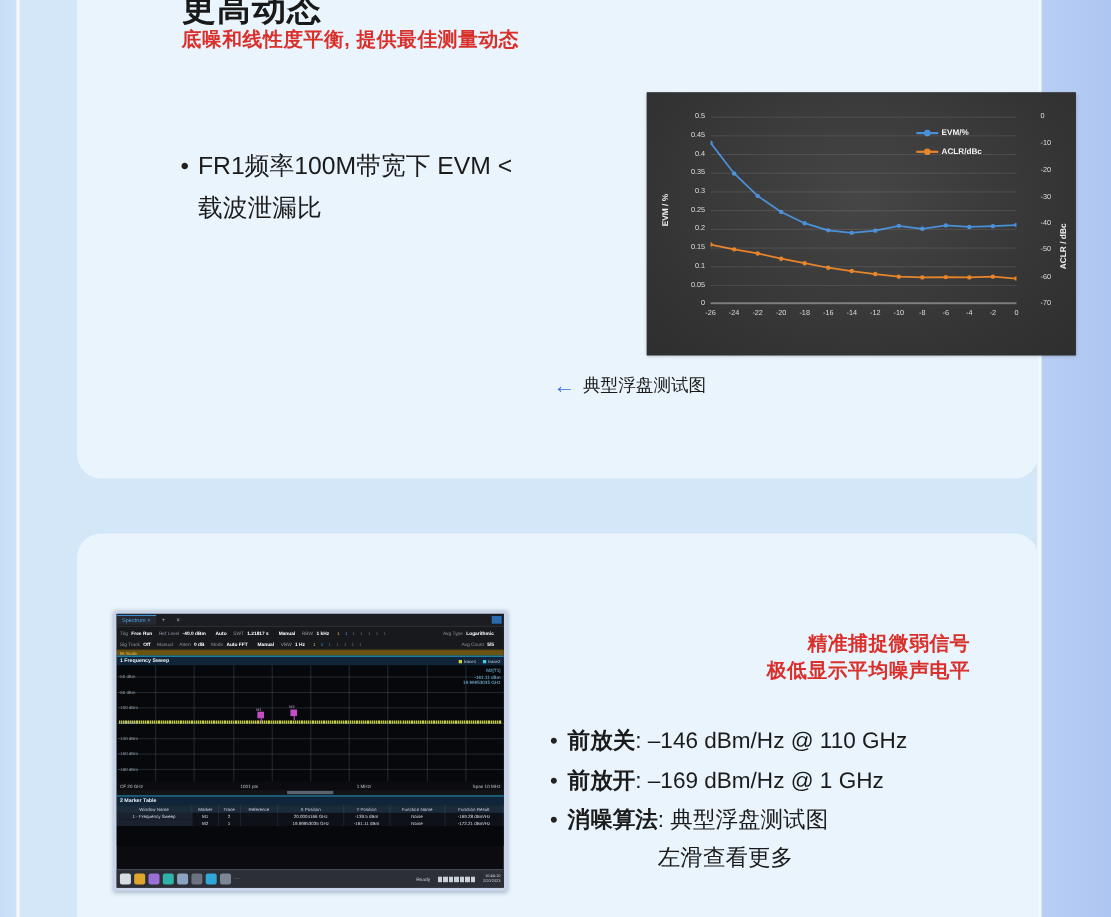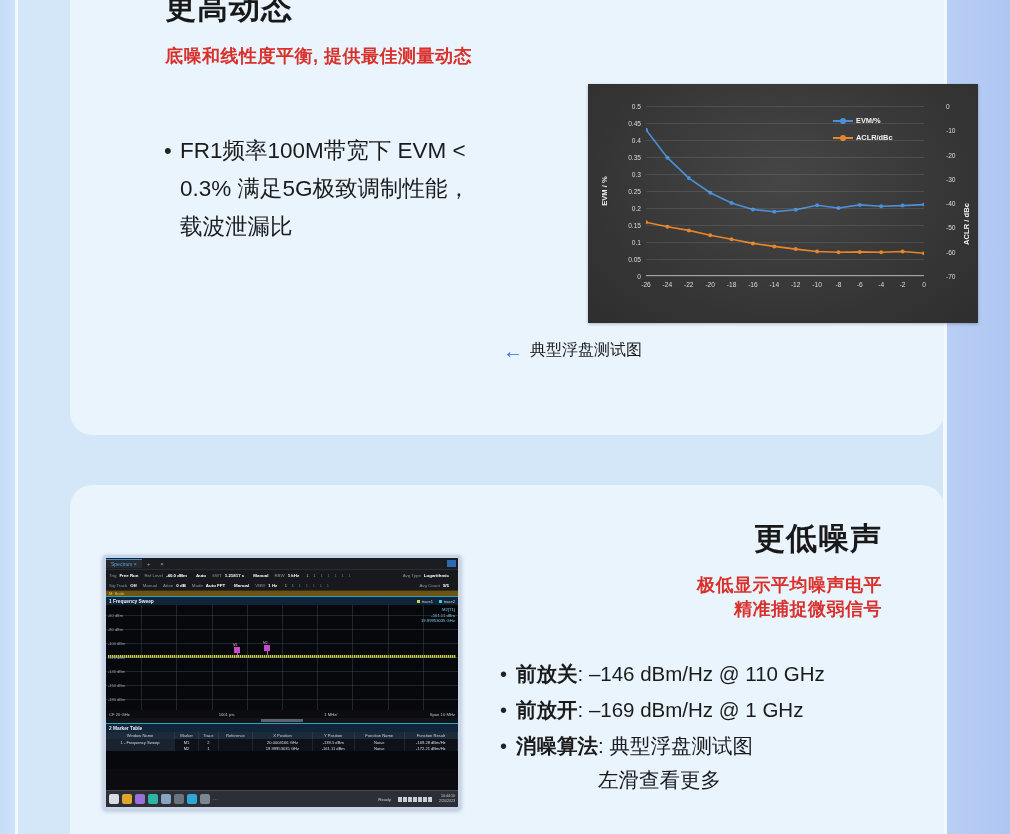--- a/index.html
+++ b/index.html
@@ -26,21 +26,21 @@
     font-size:31px;font-weight:bold;color:#191919;letter-spacing:1px;
     line-height:1.15;
   }
   .h2{
     font-size:18px;font-weight:bold;color:#d9302c;letter-spacing:.5px;
     line-height:1.35;
   }
 
   
   #c1-title{position:absolute;left:95px;top:18px;}
-  #c1-sub{position:absolute;left:95px;top:72px;}
+  #c1-sub{position:absolute;left:95px;top:52px;}
   #c1-bullet{position:absolute;left:94px;top:160px;width:380px;}
   .bullet-row{display:flex;align-items:flex-start;}
   .dot{width:16px;flex:0 0 16px;font-size:22px;line-height:38px;color:#222;text-align:left;}
   .btext{font-size:22.5px;line-height:38px;color:#1b1b1b;}
   #c1-more{position:absolute;left:433px;top:368px;font-size:16px;color:#1b1b1b;display:flex;align-items:center;gap:7px;}
   .arrow-left{color:#2f6fe0;font-size:20px;line-height:20px;font-weight:bold;}
 
   
   #chart-wrap{position:absolute;left:518px;top:112px;width:390px;height:239px;
     background:#3a3a3a;
@@ -137,21 +137,20 @@
 <div class="card" id="card-dynamic">
 
   <div class="h1" id="c1-title">更高动态</div>
   <div class="h2" id="c1-sub">底噪和线性度平衡, 提供最佳测量动态</div>
 
   <div id="c1-bullet">
     <div class="bullet-row">
       <div class="dot">•</div>
       <div>
         <div class="btext">FR1频率100M带宽下 EVM &lt;</div>
-        <div class="btext">0.3% 满足5G极致调制性能，</div>
         <div class="btext">载波泄漏比</div>
       </div>
     </div>
   </div>
 
   <div id="c1-more">
     <span class="arrow-left">←</span>
     <span>典型浮盘测试图</span>
   </div>
 
@@ -204,24 +203,23 @@
           <circle cx="235.2" cy="146.2" r="2" fill="#e8842a"></circle>
           <circle cx="256.6" cy="145.5" r="2" fill="#e8842a"></circle>
           <circle cx="278.0" cy="147.2" r="2" fill="#e8842a"></circle>
         </svg>
     <div class="gridline" style="top: 0px;"></div><div class="ytick" style="top: 0px;">0.5</div><div class="gridline" style="top: 17px;"></div><div class="ytick" style="top: 17px;">0.45</div><div class="gridline" style="top: 34px;"></div><div class="ytick" style="top: 34px;">0.4</div><div class="gridline" style="top: 51px;"></div><div class="ytick" style="top: 51px;">0.35</div><div class="gridline" style="top: 68px;"></div><div class="ytick" style="top: 68px;">0.3</div><div class="gridline" style="top: 85px;"></div><div class="ytick" style="top: 85px;">0.25</div><div class="gridline" style="top: 102px;"></div><div class="ytick" style="top: 102px;">0.2</div><div class="gridline" style="top: 119px;"></div><div class="ytick" style="top: 119px;">0.15</div><div class="gridline" style="top: 136px;"></div><div class="ytick" style="top: 136px;">0.1</div><div class="gridline" style="top: 153px;"></div><div class="ytick" style="top: 153px;">0.05</div><div class="gridline" style="top: 170px;"></div><div class="ytick" style="top: 170px;">0</div><div class="axis-base"></div><div class="y2tick" style="top: 0px;">0</div><div class="y2tick" style="top: 24.2857px;">-10</div><div class="y2tick" style="top: 48.5714px;">-20</div><div class="y2tick" style="top: 72.8571px;">-30</div><div class="y2tick" style="top: 97.1429px;">-40</div><div class="y2tick" style="top: 121.429px;">-50</div><div class="y2tick" style="top: 145.714px;">-60</div><div class="y2tick" style="top: 170px;">-70</div><div class="xtick" style="left: 0px;">-26</div><div class="xtick" style="left: 21.3846px;">-24</div><div class="xtick" style="left: 42.7692px;">-22</div><div class="xtick" style="left: 64.1538px;">-20</div><div class="xtick" style="left: 85.5385px;">-18</div><div class="xtick" style="left: 106.923px;">-16</div><div class="xtick" style="left: 128.308px;">-14</div><div class="xtick" style="left: 149.692px;">-12</div><div class="xtick" style="left: 171.077px;">-10</div><div class="xtick" style="left: 192.462px;">-8</div><div class="xtick" style="left: 213.846px;">-6</div><div class="xtick" style="left: 235.231px;">-4</div><div class="xtick" style="left: 256.615px;">-2</div><div class="xtick" style="left: 278px;">0</div></div>
   </div>
 </div>
 
 <div class="card" id="card-noise">
 
-  <div class="h1" id="c2-title">更低噪声</div>
   <div class="h2" id="c2-sub">
+    <div>精准捕捉微弱信号</div>
     <div>极低显示平均噪声电平</div>
-    <div>精准捕捉微弱信号</div>
   </div>
 
   <div id="c2-bullets">
     <div class="b2">
       <div class="dot">•</div>
       <div class="b2text"><b>前放关</b><span>:</span>&nbsp;<span>–146 dBm/Hz @ 110 GHz</span></div>
     </div>
     <div class="b2">
       <div class="dot">•</div>
       <div class="b2text"><b>前放开</b><span>:</span>&nbsp;<span>–169 dBm/Hz @ 1 GHz</span></div>

